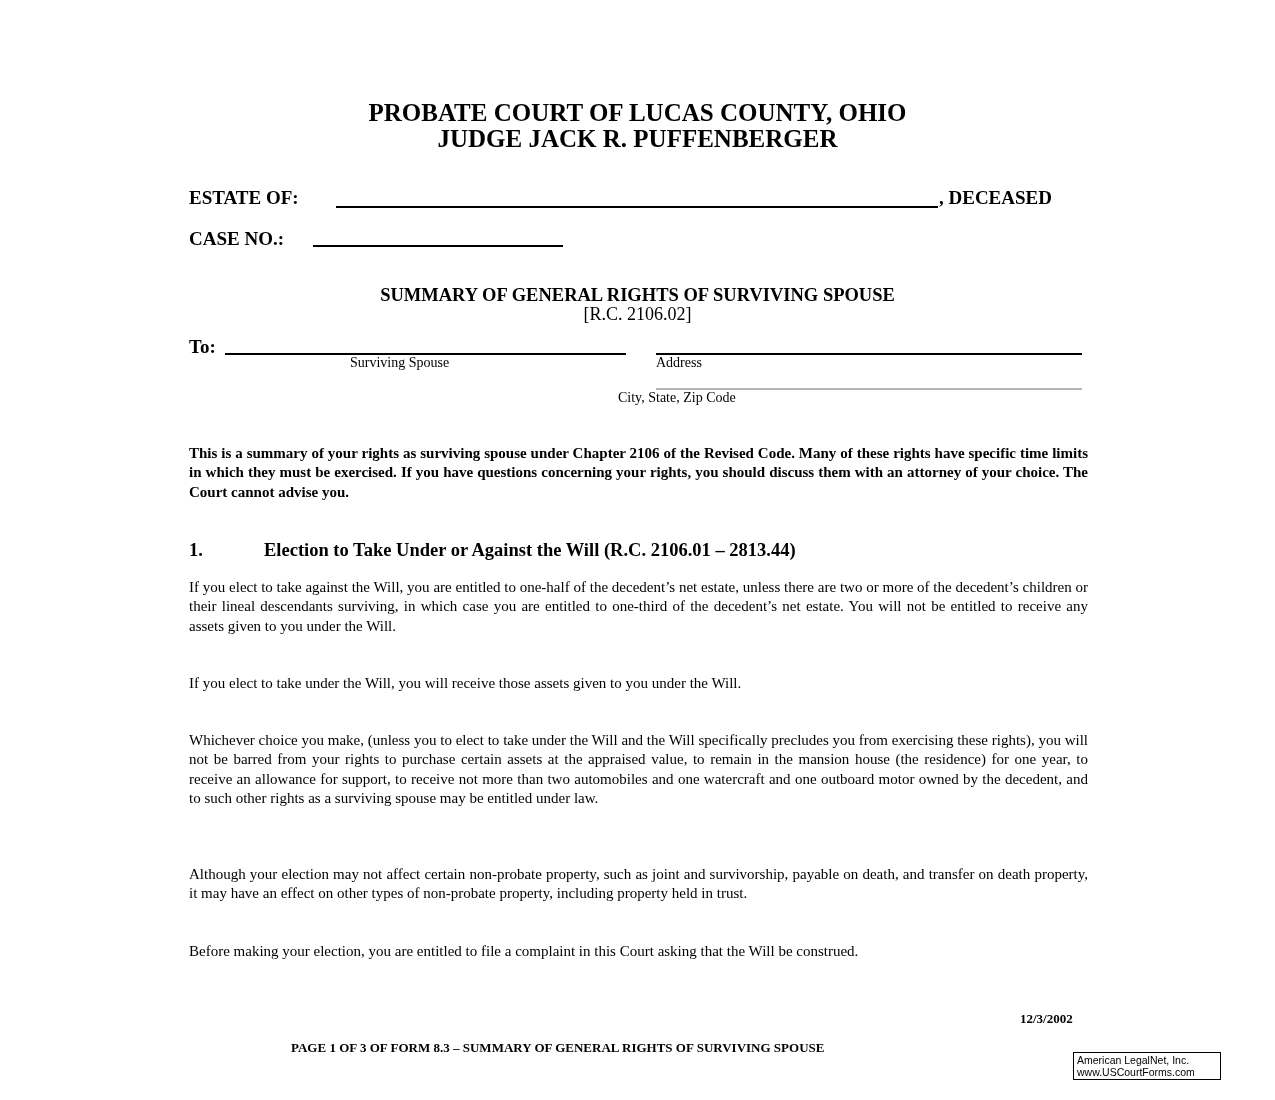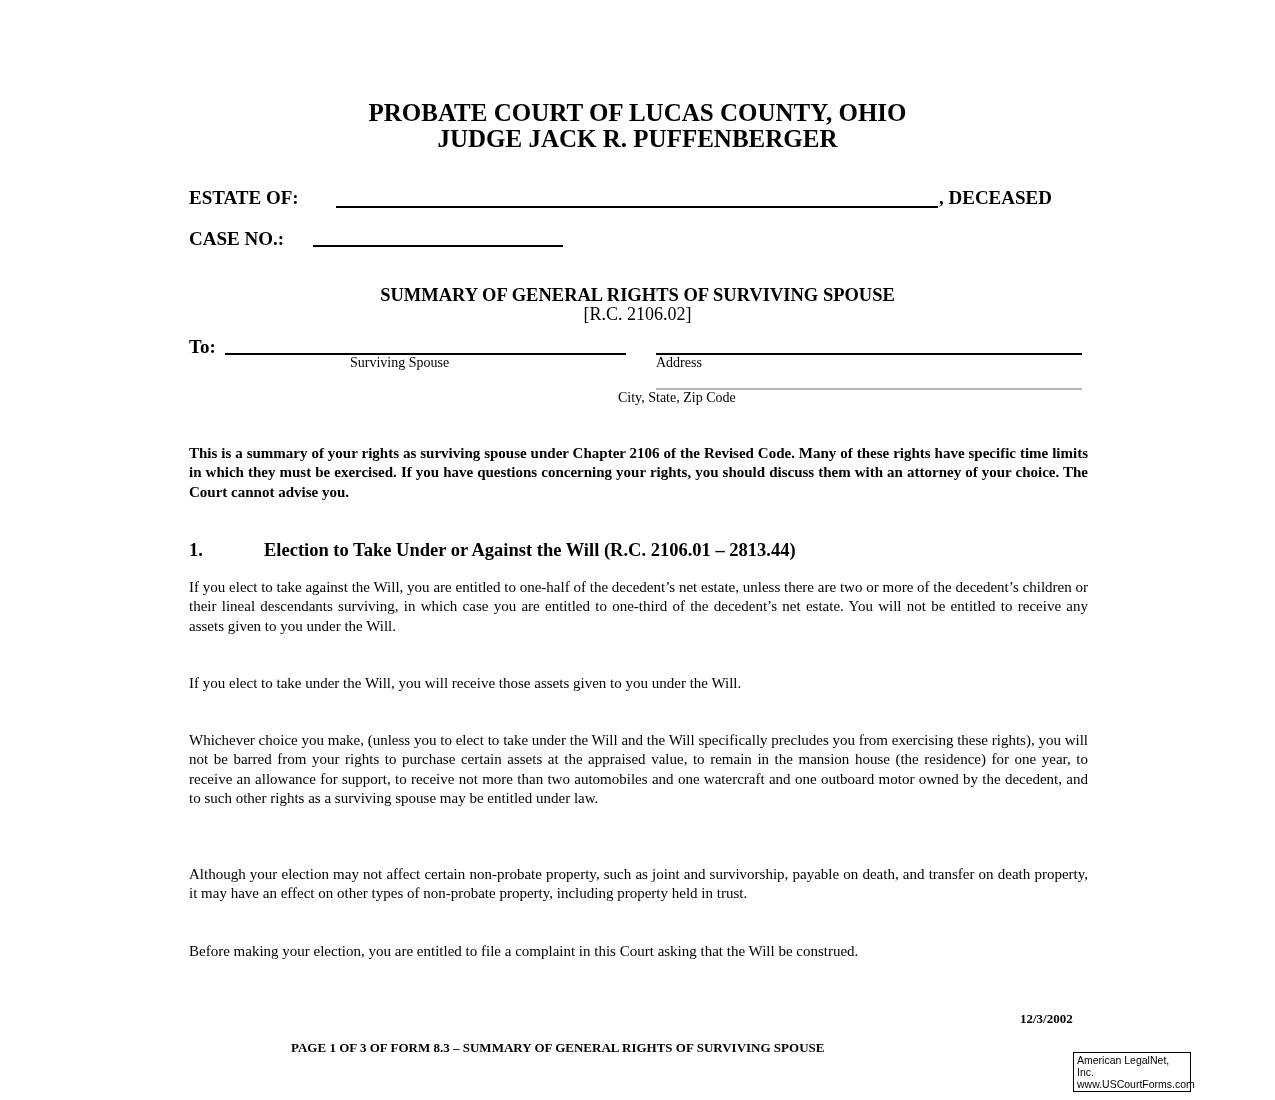--- a/index.html
+++ b/index.html
@@ -7,21 +7,21 @@
   .abs { position: absolute; }
   .title { left: 0; width: 1275px; text-align: center; font-weight: bold; font-size: 25px; line-height: 28px; }
   .label-bold { font-weight: bold; font-size: 19px; }
   .rule { position: absolute; border-bottom: 2px solid #000; height: 0; }
   .rule-gray { position: absolute; border-bottom: 2px solid #b5b5b5; height: 0; }
   .small { font-size: 14px; }
   .para { left: 189px; width: 899px; font-size: 15px; line-height: 19.3px; text-align: justify; text-align-last: left; }
   .para.bold { font-weight: bold; }
   .heading { left: 189px; font-weight: bold; font-size: 18.5px; }
   .footer { left: 291px; font-weight: bold; font-size: 13px; }
-  .badge { left: 1073px; top: 1052px; width: 118px; border: 1px solid #000; font-family: "Liberation Sans", sans-serif; font-size: 10.5px; line-height: 12px; padding: 1px 3px; box-sizing: border-box; }
+  .badge { left: 1073px; top: 1052px; width: 148px; border: 1px solid #000; font-family: "Liberation Sans", sans-serif; font-size: 10.5px; line-height: 12px; padding: 1px 3px; box-sizing: border-box; }
 </style>
 </head>
 <body>
 
 <div>
 
   <div class="abs title" style="top:99px;">PROBATE COURT OF LUCAS COUNTY, OHIO</div>
   <div class="abs title" style="top:125px;">JUDGE JACK R. PUFFENBERGER</div>
 
   <div class="abs label-bold" style="left:189px; top:187px;">ESTATE OF:</div>

